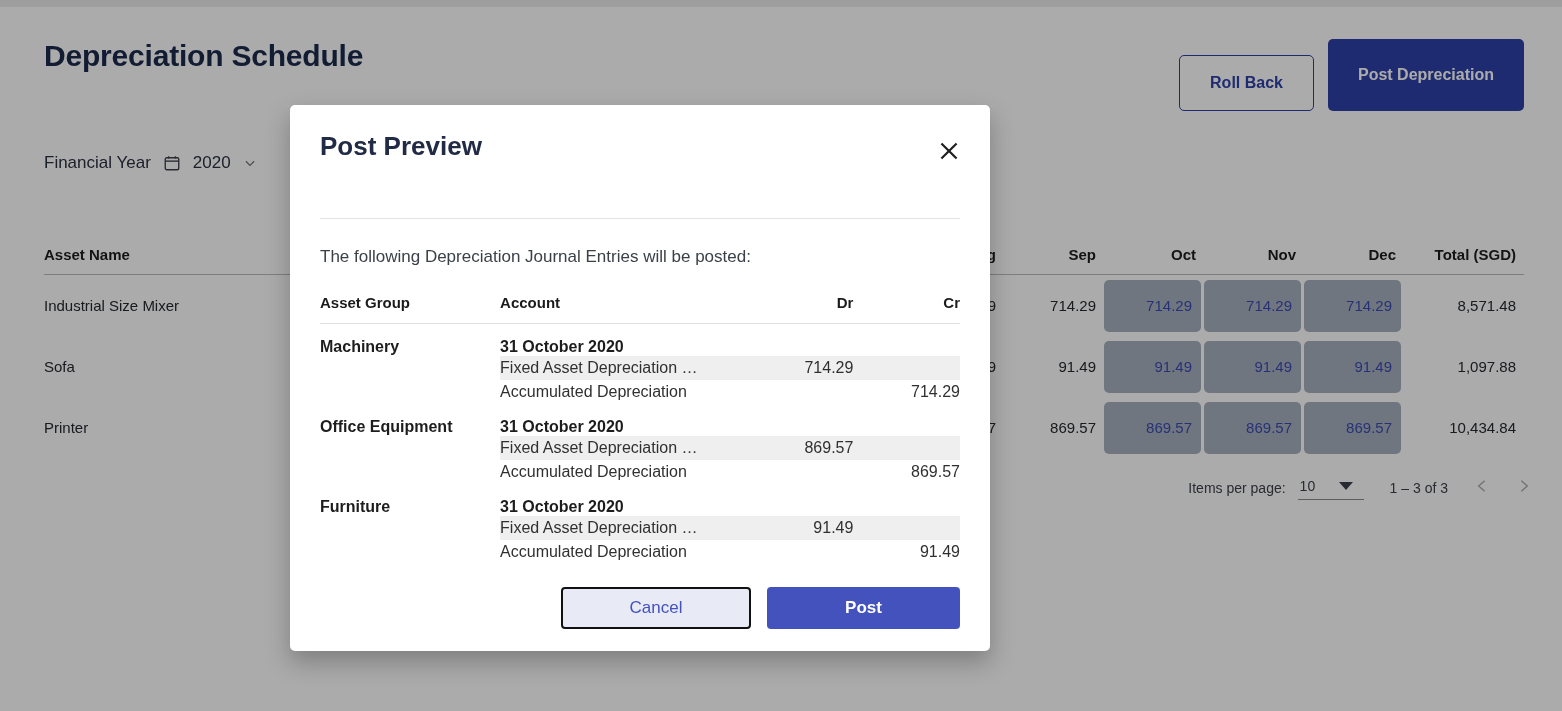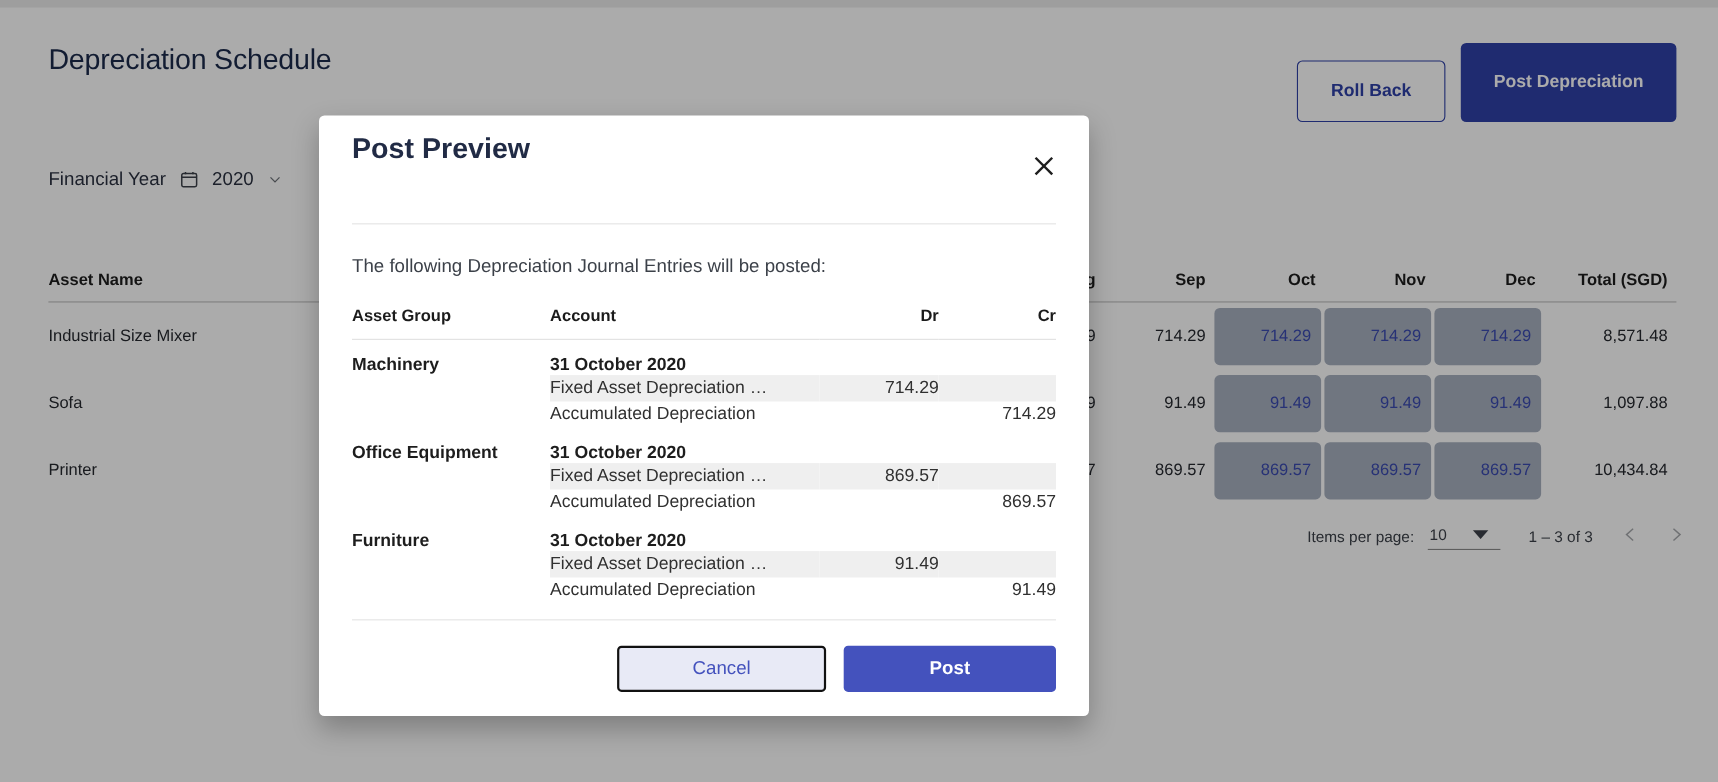--- a/index.html
+++ b/index.html
@@ -26,21 +26,21 @@
     width: 1562px; height: 704px;
     background: #ffffff;
   }
 
   .page-header {
     position: absolute; left: 44px; top: 26px;
     width: 1480px; height: 70px;
   }
   .page-title {
     position: absolute; left: 0; top: 6px;
-    font-size: 26px; font-weight: normal;
+    font-size: 30px; font-weight: bold;
     color: #1b2a4b; letter-spacing: -0.2px;
   }
   .header-actions {
     position: absolute; right: 0; top: 6px;
     display: flex; gap: 14px; align-items: flex-end;
   }
   .btn-outline {
     height: 56px; padding: 0 30px;
     border: 1px solid #2f41a8; border-radius: 5px;
     background: transparent; color: #2f41a8;
@@ -139,22 +139,22 @@
   .modal {
     position: absolute; left: 290px; top: 105px;
     width: 700px; height: 546px;
     background: #ffffff; border-radius: 5px;
     box-shadow: 0 11px 24px rgba(0,0,0,.26);
     display: flex; flex-direction: column;
     overflow: hidden;
   }
   .modal-head {
     position: relative;
-    padding: 15px 30px 0 30px;
-    height: 99px; flex: none;
+    padding: 26px 30px 0 30px;
+    height: 114px; flex: none;
   }
   .modal-title {
     font-size: 26px; font-weight: bold; color: #212b45;
   }
   .modal-close {
     position: absolute; right: 28px; top: 33px;
     width: 26px; height: 26px; cursor: pointer;
     background: none; border: none; padding: 0;
   }
   .modal-head-rule {

